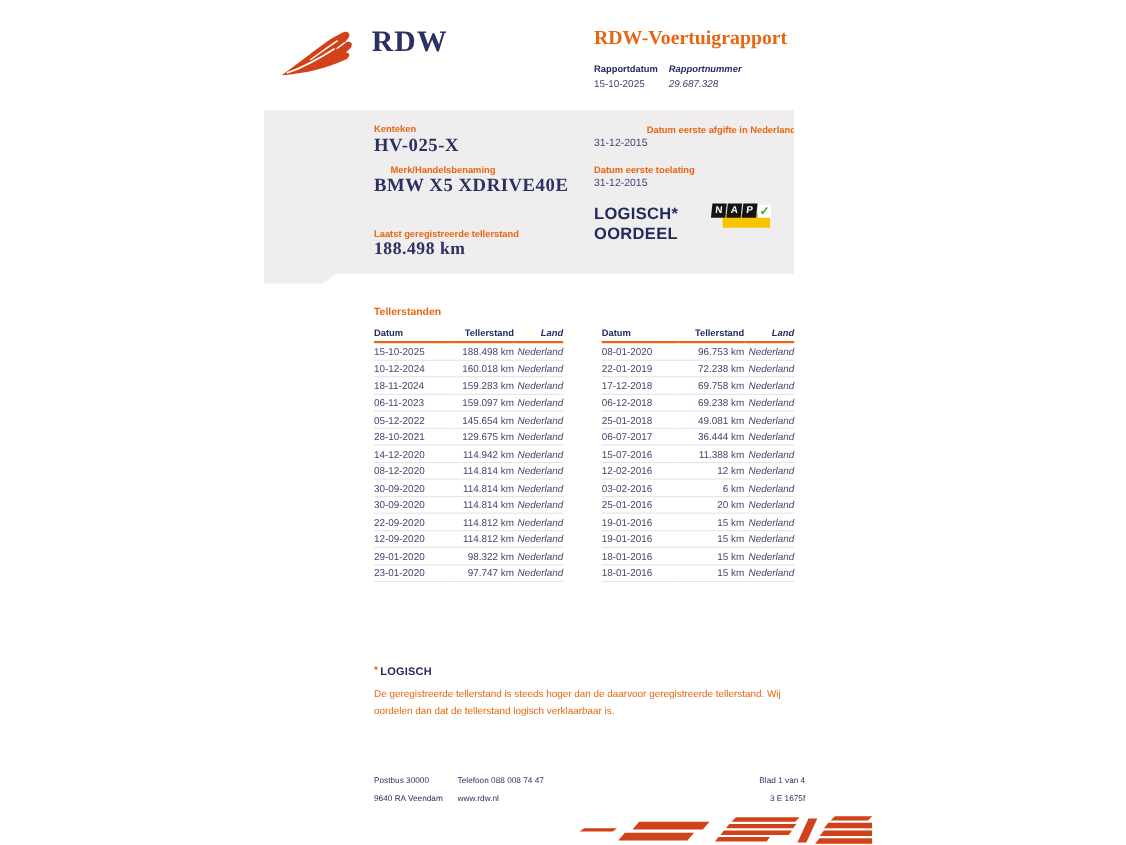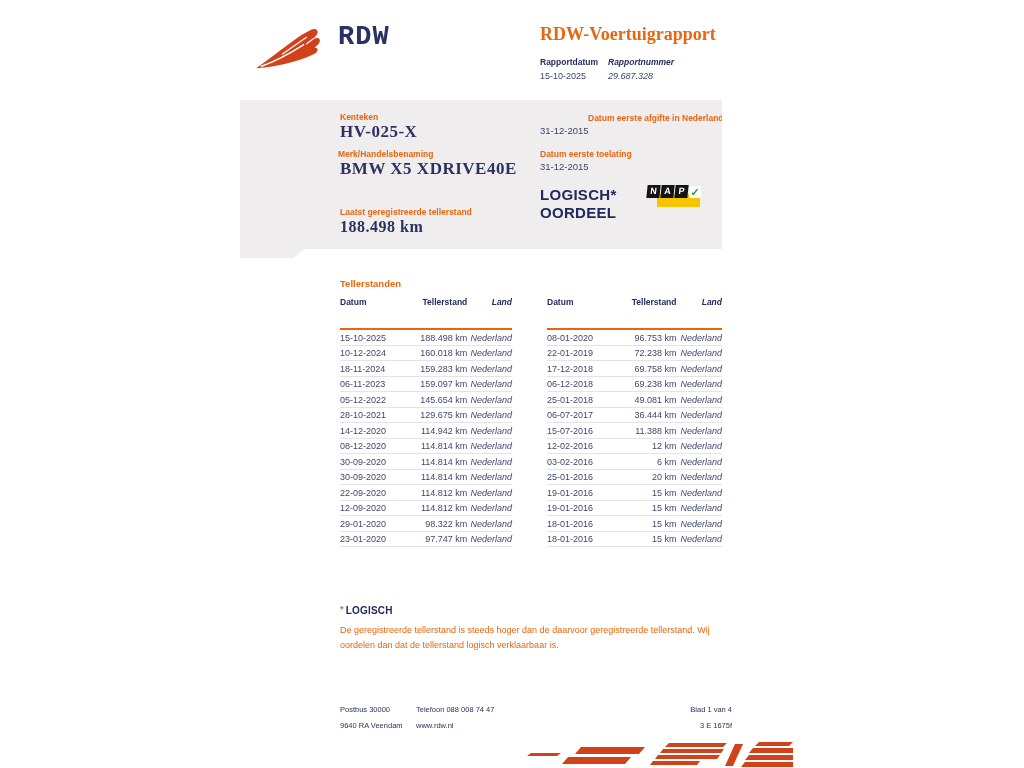--- a/index.html
+++ b/index.html
@@ -1,21 +1,21 @@
 <!DOCTYPE html>
 <html><head>
 <meta charset="utf-8">
 <style>
   * { margin:0; padding:0; box-sizing:border-box; }
   html,body { width:1024px; height:768px; background:#ffffff; font-family:"Liberation Sans", sans-serif; }
   .page { position:relative; width:1024px; height:768px; background:#ffffff; overflow:hidden; }
 
   
   .feather-logo { position:absolute; left:252px; top:24px; width:84px; height:48px; }
-  .wordmark { position:absolute; left:338px; top:22px; font-family:Liberation Mono, monospace;
+  .wordmark { position:absolute; left:338px; top:22px; font-family:Liberation Serif, serif;
               font-size:27px; font-weight:600; letter-spacing:1px; color:#2A3163; }
   .doc-title { position:absolute; left:540px; top:24px; font-family:"Liberation Serif", serif;
                font-size:18px; font-weight:bold; color:#E7660F; }
   .meta { position:absolute; left:540px; top:57px; }
   .meta-col { position:absolute; top:0; white-space:nowrap; }
   .meta-col.c1 { left:0; }
   .meta-col.c2 { left:68px; }
   .meta-label { font-size:8.5px; font-weight:bold; color:#252C5F; }
   .meta-value { font-size:9px; color:#3E4472; margin-top:4px; }
 
@@ -39,21 +39,21 @@
                color:#36A421; font-size:11px; font-weight:bold; text-align:center; line-height:12px; }
 
   
   .tables { position:absolute; left:340px; top:278px; width:382px; }
   .section-title { font-size:9.5px; font-weight:bold; color:#E7660F; }
   .tbl-wrap { display:flex; gap:35px; margin-top:7px; }
   table { border-collapse:collapse; table-layout:fixed; }
   .tbl-left  { width:172px; }
   .tbl-right { width:175px; }
   th { font-size:8.5px; font-weight:bold; color:#232B5E; border-bottom:2px solid #E7660F;
-       padding:1px 0 21px 0; }
+       padding:1px 0 3px 0; }
   td { font-size:9px; color:#40466F; border-bottom:1px solid #E3E3EB; padding:2.5px 0 2px 0; }
   .c0 { text-align:left;  width:40%; }
   .c1 { text-align:right; width:34%; }
   .c2 { text-align:right; width:26%;font-style:italic; }
 
   
   .note { position:absolute; left:340px; top:604px; width:394px; }
   .note-head { font-size:10px; font-weight:bold; color:#22295B; letter-spacing:0.2px; }
   .note-star { color:#E7660F; font-size:9px; vertical-align:2px; margin-right:2px; }
   .note-body { margin-top:7px; font-size:9px; color:#E7660F; line-height:15px; }
@@ -88,21 +88,21 @@
     </div>
     <div class="meta-col c2">
       <div class="meta-label">Rapportnummer</div>
       <div class="meta-value">29.687.328</div>
     </div>
   </div>
 
   <div class="graybox">
     <div class="gb-label" style="left:100px; top:12px;">Kenteken</div>
     <div class="gb-value-serif" style="left:100px; top:22px;">HV-025-X</div>
-    <div class="gb-label" style="left:83px; top:49px;padding-left:15px;">Merk/Handelsbenaming</div>
+    <div class="gb-label" style="left:100px; top:49px;padding-left:15px;">Merk/Handelsbenaming</div>
     <div class="gb-value-serif" style="left:100px; top:59px;">BMW X5 XDRIVE40E</div>
     <div class="gb-label" style="left:100px; top:107px;">Laatst geregistreerde tellerstand</div>
     <div class="gb-value-serif" style="left:100px; top:118px; font-size:16px;">188.498 km</div>
 
     <div class="gb-label" style="left:300px; top:13px;padding-left:48px;">Datum eerste afgifte in Nederland</div>
     <div class="gb-value-sans" style="left:300px; top:25px;">31-12-2015</div>
     <div class="gb-label" style="left:300px; top:49px;">Datum eerste toelating</div>
     <div class="gb-value-sans" style="left:300px; top:61px;">31-12-2015</div>
 
     <div class="oordeel">

